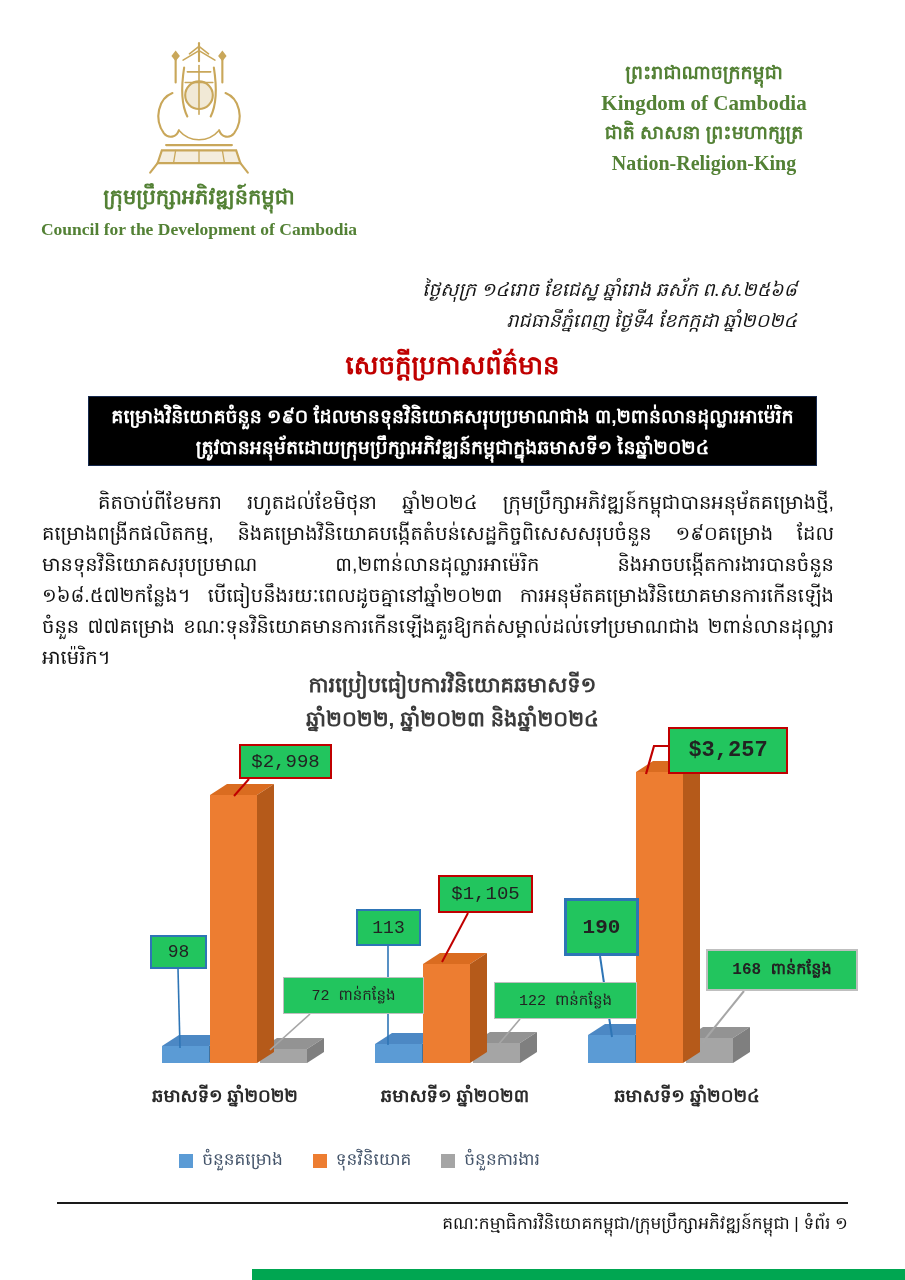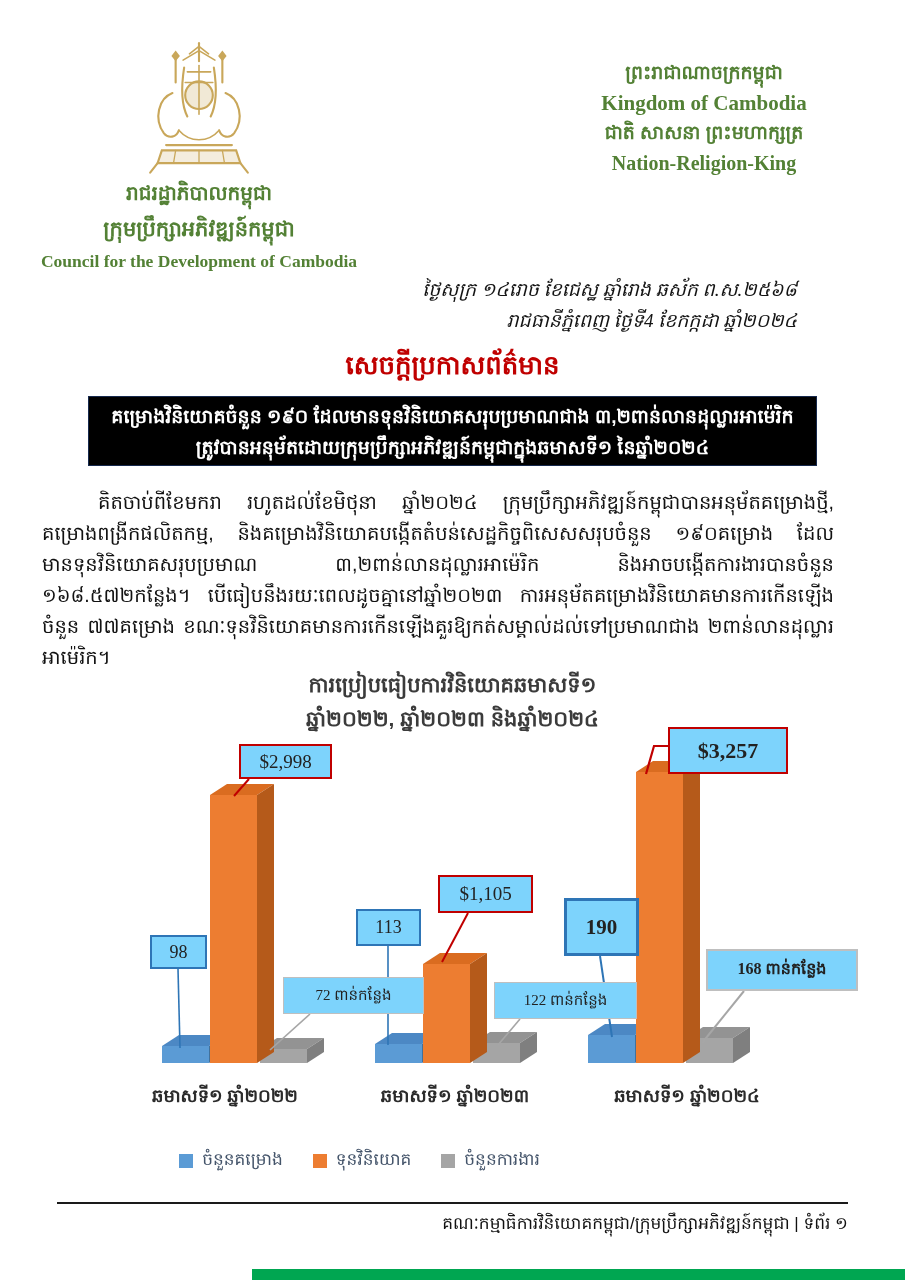--- a/index.html
+++ b/index.html
@@ -25,23 +25,23 @@
   .banner{position:absolute;left:88px;top:396px;width:729px;height:70px;background:#000000;
           border:1px solid #16294d;color:#ffffff;text-align:center;font-weight:bold;
           font-size:19px;line-height:31px;padding-top:4px;box-sizing:border-box;}
   
   .body-par{position:absolute;left:42px;top:487px;width:792px;font-size:19.5px;line-height:31px;
             text-align:justify;text-indent:56px;color:#111111;}
   
   .chart-title{position:absolute;left:0;top:668px;width:905px;text-align:center;
                font-weight:bold;font-size:21px;line-height:34px;color:#3B3B3B;}
   #chart-canvas{position:absolute;left:0;top:0;width:905px;height:1280px;pointer-events:none;}
-  .callout{position:absolute;background:#7dd3fc;border:2px solid #888;display:flex;
+  .callout{position:absolute;background:#22c55e;border:2px solid #888;display:flex;
            align-items:center;justify-content:center;box-sizing:border-box;
-           font-family:Liberation Serif, serif;color:#222222;white-space:nowrap;}
+           font-family:Liberation Mono, monospace;color:#222222;white-space:nowrap;}
   #co-proj-2022{left:150px;top:935px;width:57px;height:34px;border-color:#2E75B6;font-size:18px;}
   #co-inv-2022{left:239px;top:744px;width:93px;height:35px;border-color:#C00000;font-size:19px;}
   #co-jobs-2022{left:283px;top:977px;width:141px;height:37px;border-color:#BFBFBF;border-width:1.5px;font-size:15px;}
   #co-proj-2023{left:356px;top:909px;width:65px;height:37px;border-color:#2E75B6;font-size:18px;}
   #co-inv-2023{left:438px;top:875px;width:95px;height:38px;border-color:#C00000;font-size:19px;}
   #co-jobs-2023{left:494px;top:982px;width:143px;height:37px;border-color:#BFBFBF;border-width:1.5px;font-size:15px;}
   #co-proj-2024{left:564px;top:898px;width:75px;height:58px;border-color:#2E75B6;border-width:3px;font-size:21px;font-weight:bold;}
   #co-inv-2024{left:668px;top:727px;width:120px;height:47px;border-color:#C00000;border-width:2.5px;font-size:22px;font-weight:bold;}
   #co-jobs-2024{left:706px;top:949px;width:152px;height:42px;border-color:#BFBFBF;font-size:16px;font-weight:bold;}
   .xlabel{position:absolute;top:1084px;width:220px;text-align:center;font-weight:bold;
@@ -72,21 +72,20 @@
       <circle cx="55" cy="52" r="13" fill="rgba(201,167,90,0.25)"></circle>
       <path d="M55 24 L55 70" stroke-width="1.5"></path>
       <path d="M30 50 C17 55 12 74 22 88 C26 93 34 92 36 85"></path>
       <path d="M80 50 C93 55 98 74 88 88 C84 93 76 92 74 85"></path>
       <path d="M36 85 C42 92 48 94 55 94 C62 94 68 92 74 85" stroke-width="1.5"></path>
       <path d="M24 99 H86"></path>
       <path d="M20 104 H90 L94 116 H16 Z" fill="rgba(201,167,90,0.2)"></path>
       <path d="M16 116 l-7 9 M94 116 l7 9"></path>
       <path d="M33 104 L31 116 M55 104 L55 116 M77 104 L79 116" stroke-width="1.2"></path>
     </svg>
-    <div class="hl-k1">រាជរដ្ឋាភិបាលកម្ពុជា</div>
     <div class="hl-k2">ក្រុមប្រឹក្សាអភិវឌ្ឍន៍កម្ពុជា</div>
     <div class="hl-en">Council for the Development of Cambodia</div>
   </div>
 
   <div class="hdr-right">
     <div class="hr-k">ព្រះរាជាណាចក្រកម្ពុជា</div>
     <div class="hr-en">Kingdom of Cambodia</div>
     <div class="hr-k">ជាតិ សាសនា ព្រះមហាក្សត្រ</div>
     <div class="hr-en2">Nation-Religion-King</div>
   </div>

